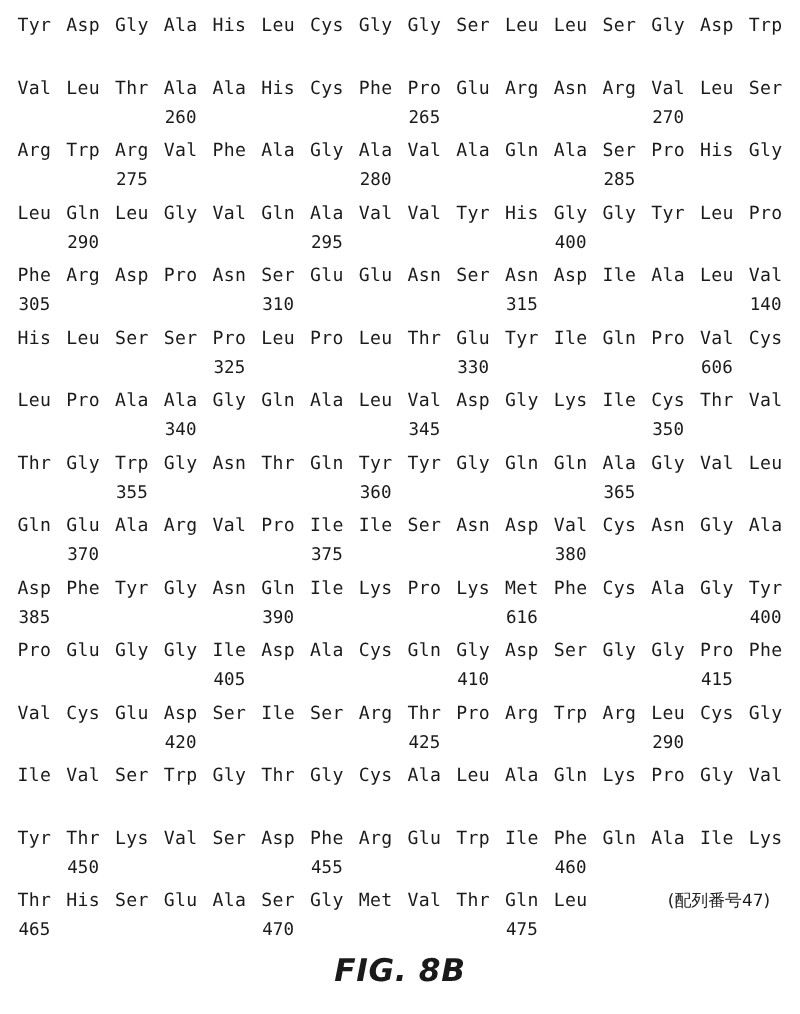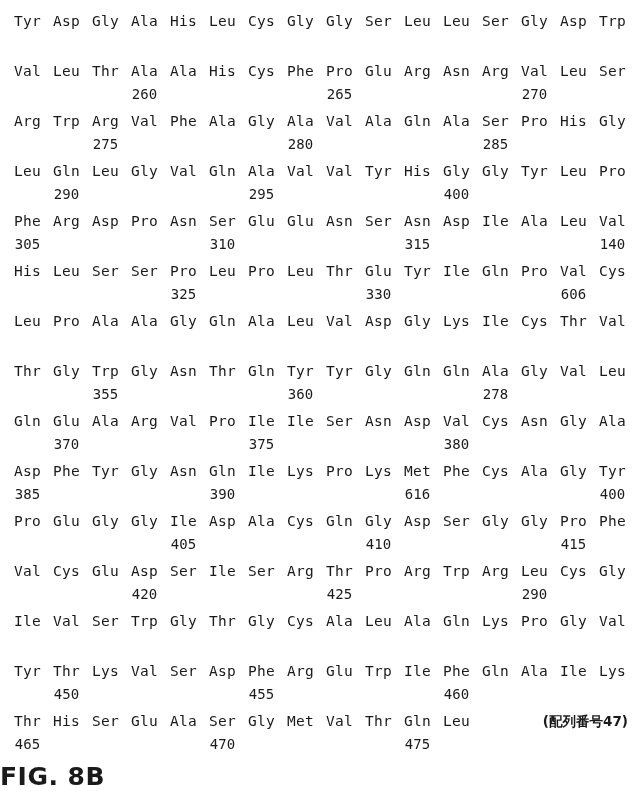--- a/index.html
+++ b/index.html
@@ -52,35 +52,36 @@
   .num.empty {
     visibility: hidden;
   }
   
   .seq-row.short .residue-line,
   .seq-row.short .number-line {
     grid-template-columns: repeat(16, 1fr);
   }
   #seq-id-note {
     position: absolute;
-    right: 12px;
+    right: 24px;
     top: 0;
     font-family: "DejaVu Sans", "Liberation Sans", sans-serif;
     font-size: 13.5px;
-    font-weight: bold;
+    font-weight: normal;
     line-height: 26px;
     white-space: nowrap;
   }
   #figure-caption {
     position: absolute;
     left: 0;
     right: 0;
     top: 762px;
-    text-align: left;
+    text-align: center;
     font-family: "DejaVu Sans", "Liberation Sans", sans-serif;
+    font-style: italic;
     font-weight: bold;
     font-size: 25px;
     letter-spacing: 0.5px;
   }
 </style>
 </head>
 <body>
 
 <div id="sequence-listing">
     <div class="seq-row">
@@ -305,20 +306,38 @@
         <span class="residue">Leu</span>
         <span class="residue">Val</span>
         <span class="residue">Asp</span>
         <span class="residue">Gly</span>
         <span class="residue">Lys</span>
         <span class="residue">Ile</span>
         <span class="residue">Cys</span>
         <span class="residue">Thr</span>
         <span class="residue">Val</span>
       </div>
+      <div class="number-line">
+        <span class="num empty"></span>
+        <span class="num empty"></span>
+        <span class="num empty"></span>
+        <span class="num">340</span>
+        <span class="num empty"></span>
+        <span class="num empty"></span>
+        <span class="num empty"></span>
+        <span class="num empty"></span>
+        <span class="num">345</span>
+        <span class="num empty"></span>
+        <span class="num empty"></span>
+        <span class="num empty"></span>
+        <span class="num empty"></span>
+        <span class="num">350</span>
+        <span class="num empty"></span>
+        <span class="num empty"></span>
+      </div>
     </div>
     <div class="seq-row">
       <div class="residue-line">
         <span class="residue">Thr</span>
         <span class="residue">Gly</span>
         <span class="residue">Trp</span>
         <span class="residue">Gly</span>
         <span class="residue">Asn</span>
         <span class="residue">Thr</span>
         <span class="residue">Gln</span>
@@ -338,21 +357,21 @@
         <span class="num">355</span>
         <span class="num empty"></span>
         <span class="num empty"></span>
         <span class="num empty"></span>
         <span class="num empty"></span>
         <span class="num">360</span>
         <span class="num empty"></span>
         <span class="num empty"></span>
         <span class="num empty"></span>
         <span class="num empty"></span>
-        <span class="num">278</span>
+        <span class="num">365</span>
         <span class="num empty"></span>
         <span class="num empty"></span>
         <span class="num empty"></span>
       </div>
     </div>
     <div class="seq-row">
       <div class="residue-line">
         <span class="residue">Gln</span>
         <span class="residue">Glu</span>
         <span class="residue">Ala</span>

